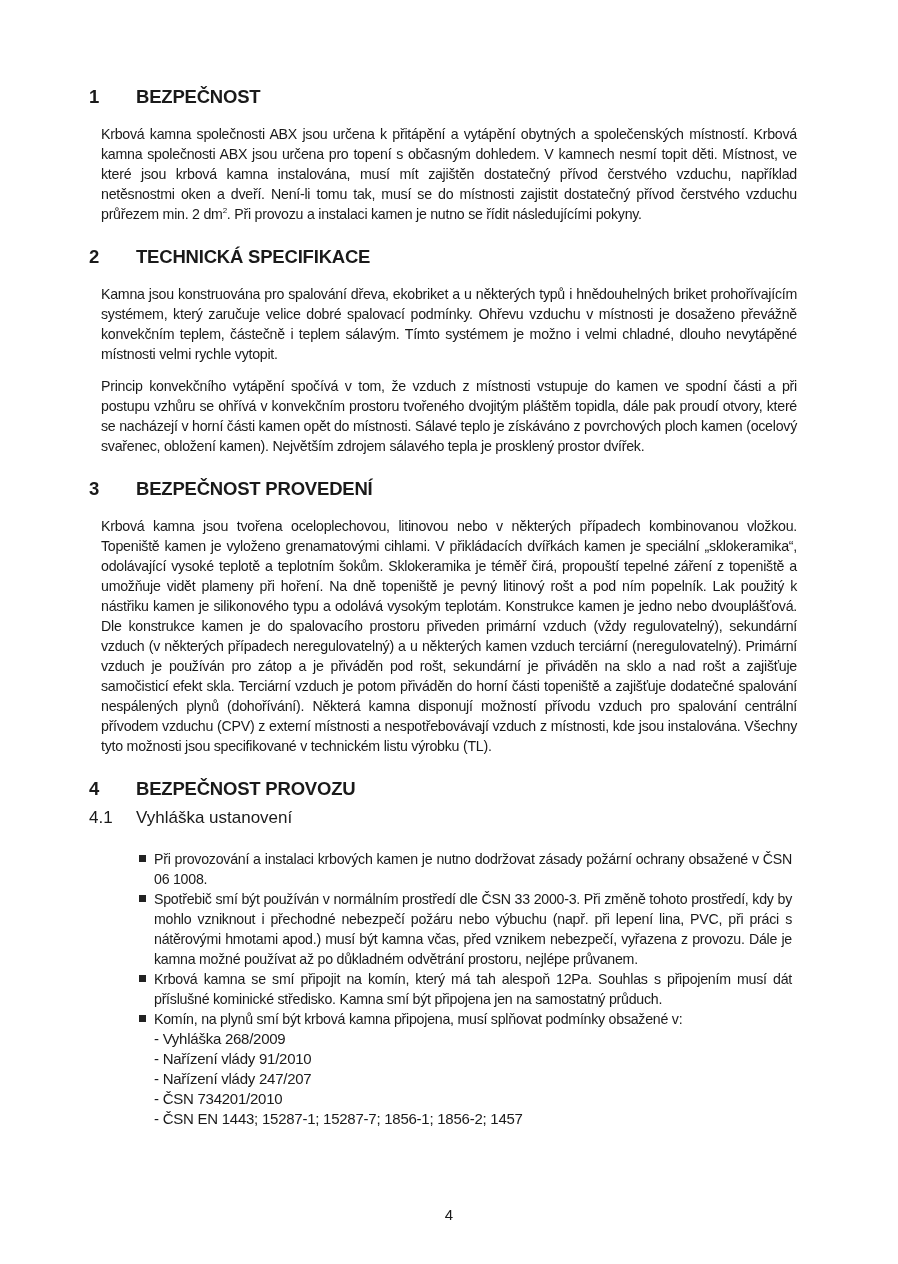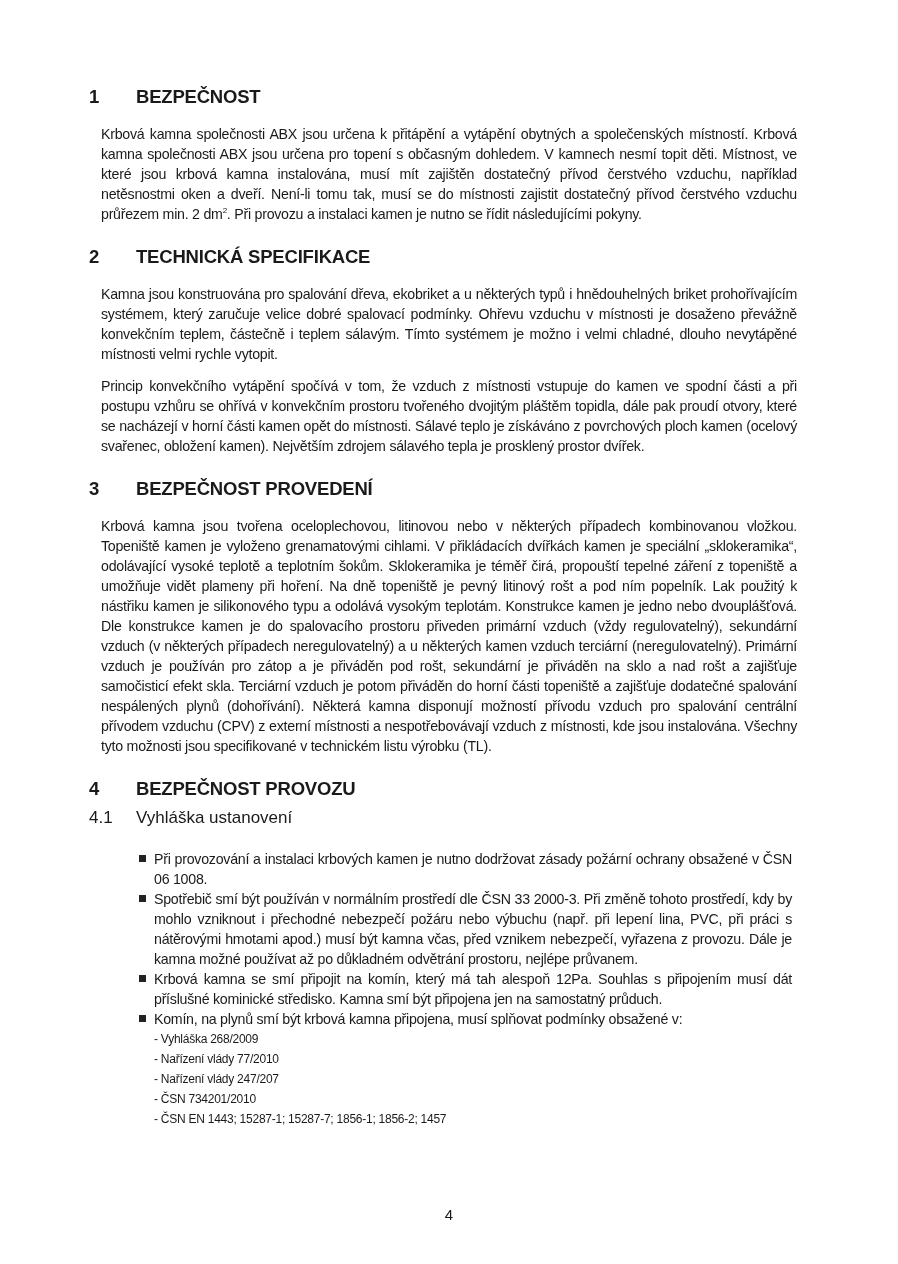--- a/index.html
+++ b/index.html
@@ -26,21 +26,21 @@
     display: flex; align-items: flex-start;
     font-size: 17px; margin: 2px 0 6px 0; height: 24px;
   }
   .h2 .num { width: 47px; }
   .bullets { margin: 17px; padding: 0; list-style: none; margin-left: 49px; }
   .bullet { position: relative; padding-left: 16px; font-size: 14.2px; line-height: 20px; text-align: justify; letter-spacing: -0.25px; }
   .bullet .sq {
     position: absolute; left: 1px; top: 6px; width: 7px; height: 7px; background: #222;
   }
   .subitems { margin: 0; padding: 0; list-style: none; }
-  .subitem { font-size: 12px; line-height: 20px; letter-spacing: -0.25px; }
+  .subitem { font-size: 15px; line-height: 20px; letter-spacing: -0.25px; }
   .pagenum {
     position: absolute; left: 0; width: 898px; top: 1206px; text-align: center;
     font-size: 15px;
   }
   sup { font-size: 8px; vertical-align: super; line-height: 0; }
 </style>
 </head>
 <body>
 
 <div class="page">
@@ -90,21 +90,21 @@
       </li>
       <li class="bullet">
         <span class="sq"></span>
         <span>Krbová kamna se smí připojit na komín, který má tah alespoň 12Pa. Souhlas s připojením musí dát příslušné kominické středisko. Kamna smí být připojena jen na samostatný průduch.</span>
       </li>
       <li class="bullet">
         <span class="sq"></span>
         <span>Komín, na plynů smí být krbová kamna připojena, musí splňovat podmínky obsažené v:</span>
         <ul class="subitems">
           <li class="subitem">- Vyhláška 268/2009</li>
-          <li class="subitem">- Nařízení vlády 77/2010</li>
+          <li class="subitem">- Nařízení vlády 91/2010</li>
           <li class="subitem">- Nařízení vlády 247/207</li>
           <li class="subitem">- ČSN 734201/2010</li>
           <li class="subitem">- ČSN EN 1443; 15287-1; 15287-7; 1856-1; 1856-2; 1457</li>
         </ul>
       </li>
     </ul>
   </div>
 
 </div>
 

